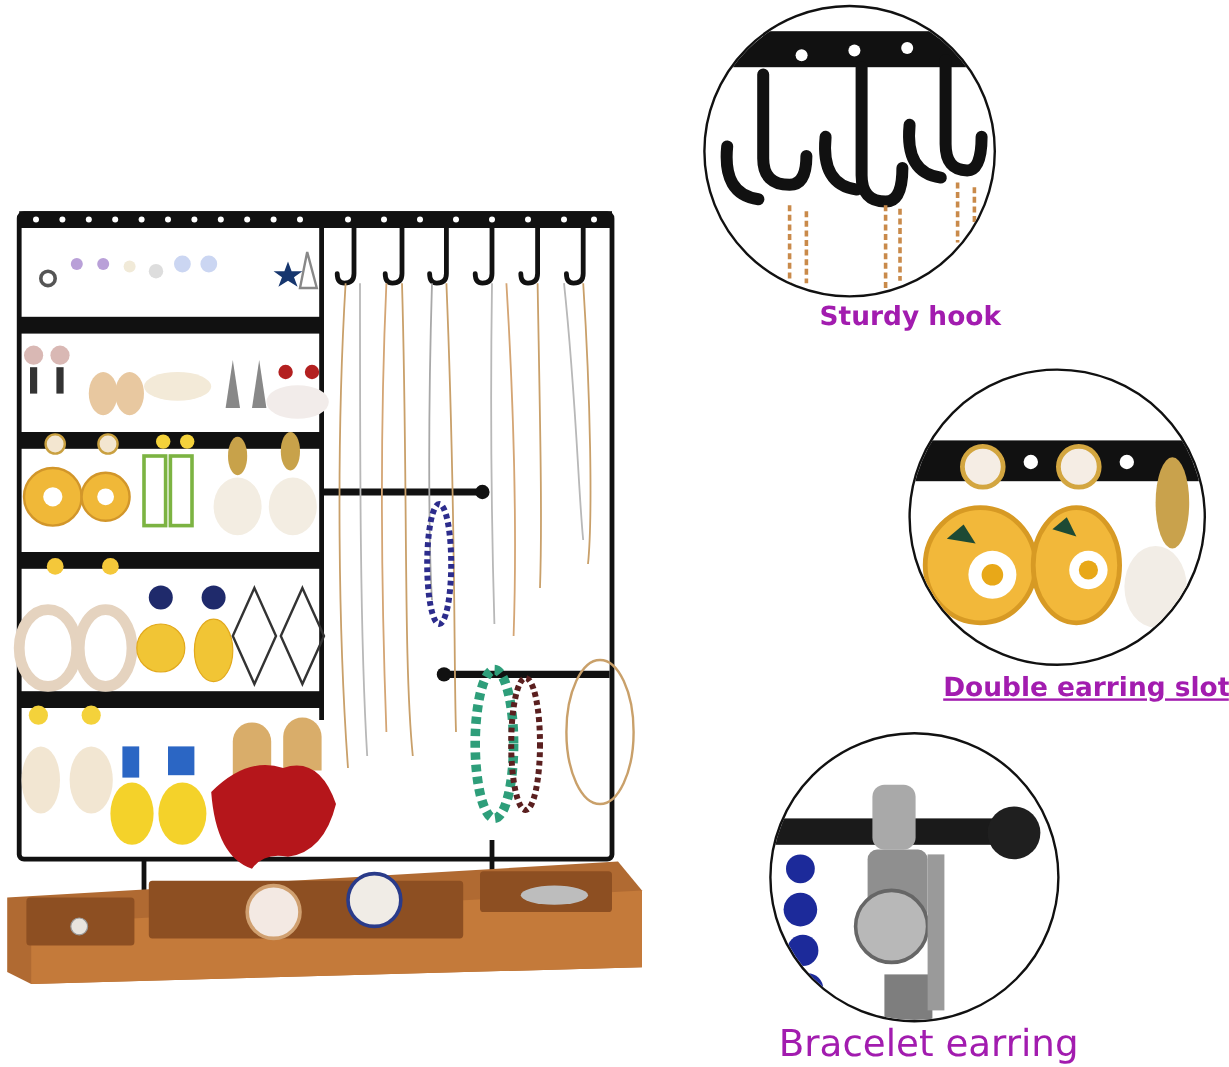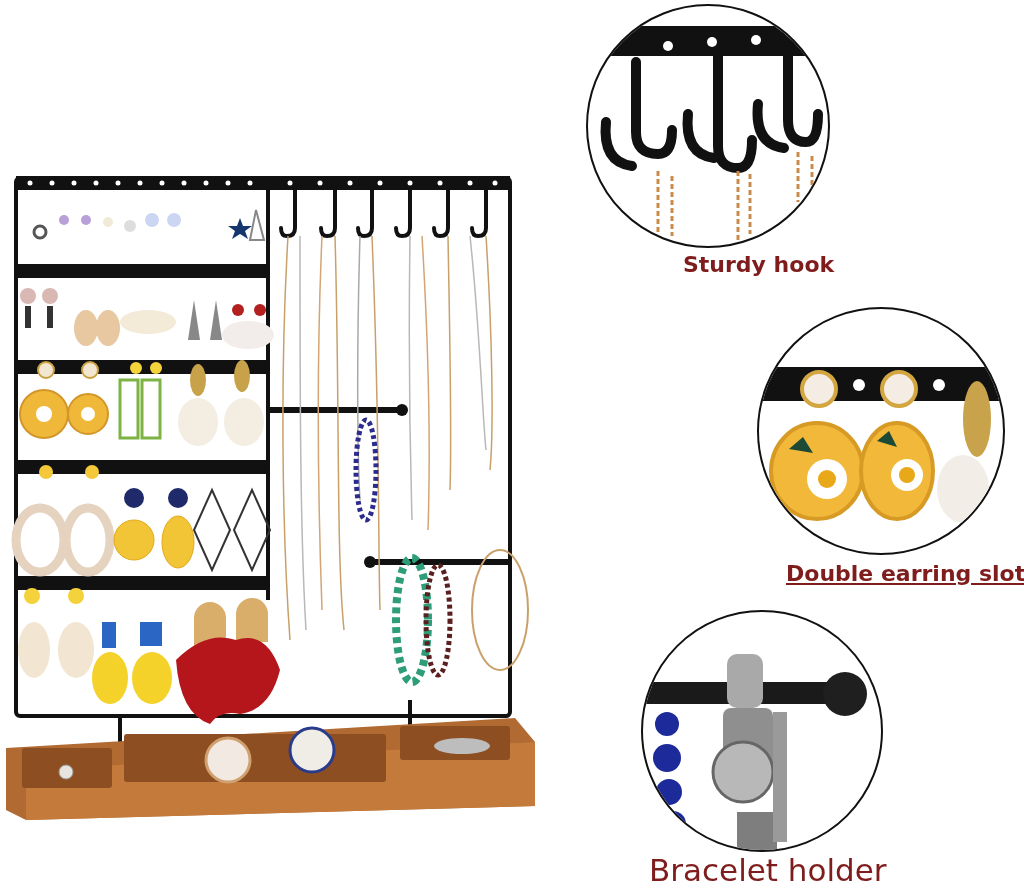--- a/index.html
+++ b/index.html
@@ -1,20 +1,20 @@
 <!DOCTYPE html>
 <html><head>
 <meta charset="utf-8">
 <style>
   html,body{margin:0;padding:0;background:#ffffff;}
   body{width:1024px;height:889px;position:relative;overflow:hidden;font-family:"DejaVu Sans","Liberation Sans",sans-serif;}
   .abs{position:absolute;}
   .product{left:0;top:170px;width:545px;height:650px;}
   .callout-circle{position:absolute;border:2px solid #111;border-radius:50%;background:#fff;overflow:hidden;}
-  .callout-label{position:absolute;color:#7f1d1d;white-space:nowrap;}
+  .callout-label{position:absolute;color:#a21caf;white-space:nowrap;}
   #c1{left:586px;top:4px;width:240px;height:240px;}
   #l1{left:683px;top:252px;font-size:22px;font-weight:bold;}
   #c2{left:757px;top:307px;width:244px;height:244px;}
   #l2{left:786px;top:561px;font-size:22px;font-weight:bold;text-decoration:underline;}
   #c3{left:641px;top:610px;width:238px;height:238px;}
   #l3{left:649px;top:852px;font-size:31px;}
 </style>
 </head>
 <body>
 
@@ -239,13 +239,13 @@
         <circle cx="26" cy="180" r="13"></circle>
         <circle cx="30" cy="212" r="13"></circle>
     </g>
     <rect x="84" y="42" width="36" height="54" rx="10" fill="#a9a9a9"></rect>
     <rect x="80" y="96" width="50" height="60" rx="8" fill="#8f8f8f"></rect>
     <path d="M70 160 a30 30 0 1 0 60 0 a30 30 0 1 0 -60 0" fill="#b8b8b8" stroke="#666" stroke-width="3"></path>
     <rect x="94" y="200" width="40" height="38" fill="#7e7e7e"></rect>
     <rect x="130" y="100" width="14" height="130" fill="#9a9a9a"></rect>
   </svg>
 </div>
-<div class="callout-label" id="l3">Bracelet holder</div>
+<div class="callout-label" id="l3">Bracelet earring</div>
 
 </body></html>

